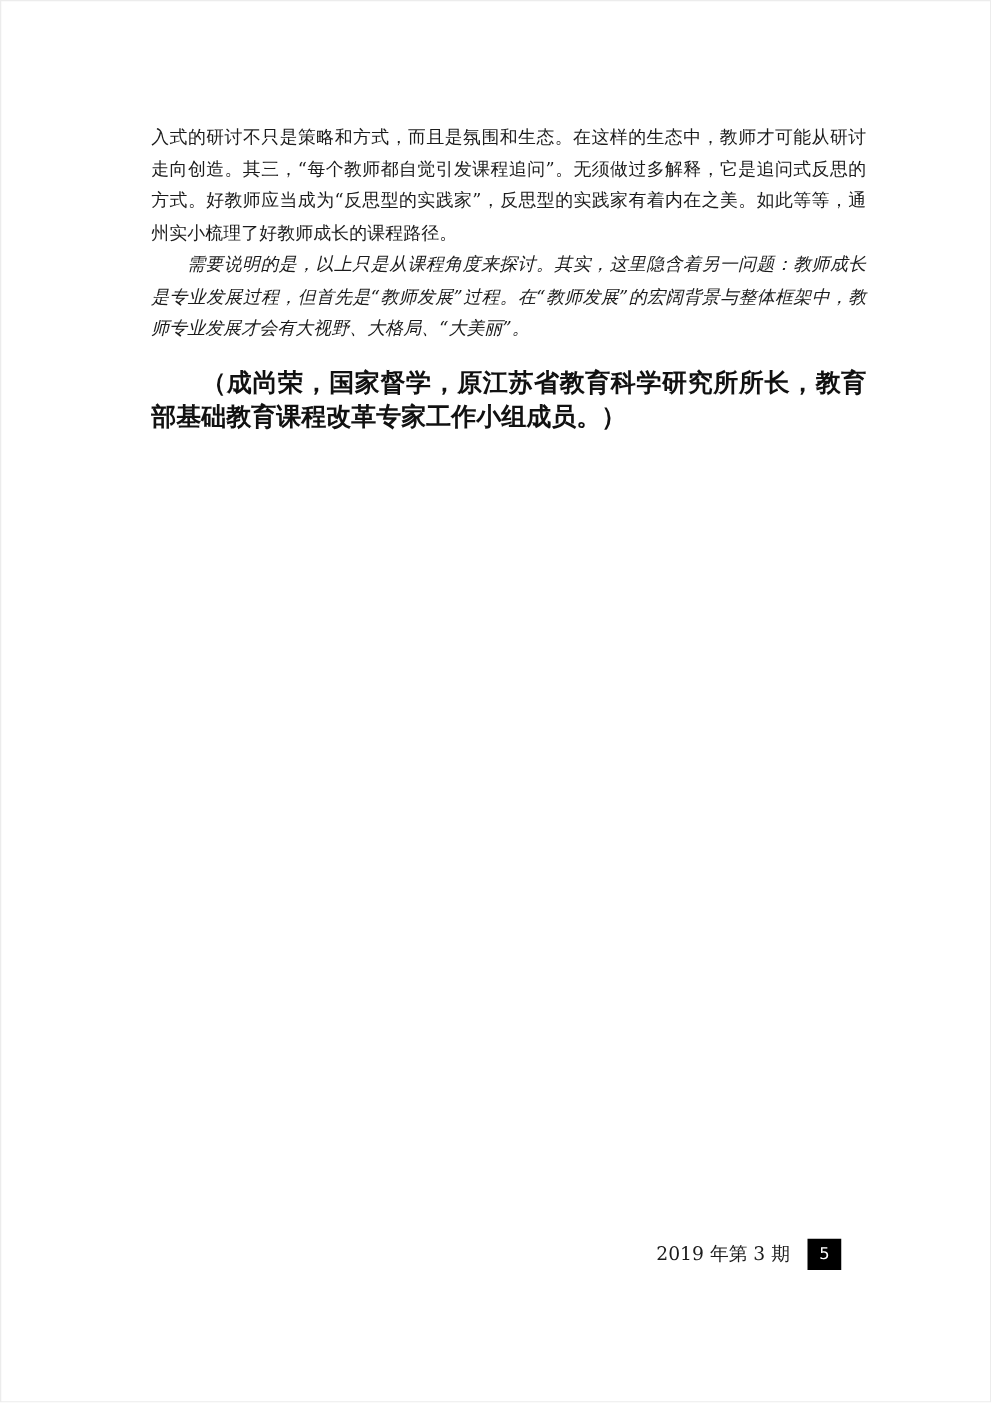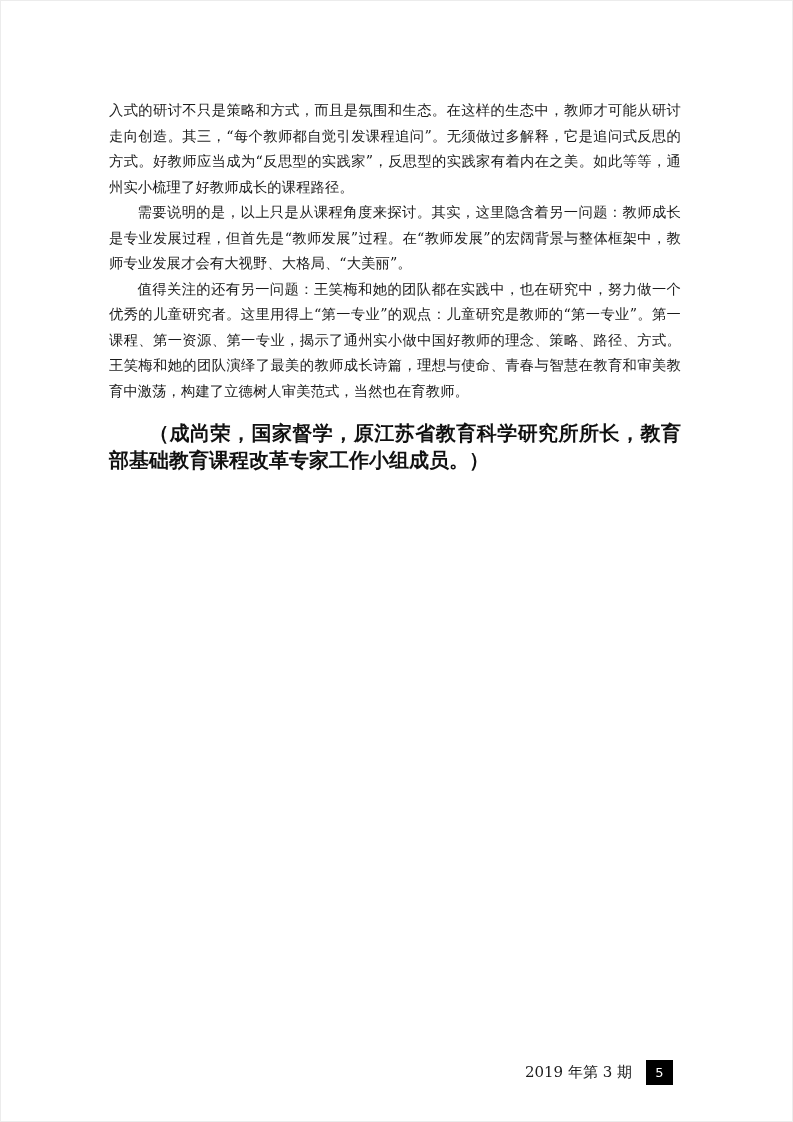--- a/index.html
+++ b/index.html
@@ -13,51 +13,52 @@
     height: 1122px;
     background: #ffffff;
     box-sizing: border-box;
     border: 1px solid #ececec;
     overflow: hidden;
     font-family: "DejaVu Serif", "Liberation Serif", serif;
     color: #1b1b1b;
   }
   .content {
     position: absolute;
-    left: 108px;
+    left: 120px;
     top: 97px;
     width: 572px;
   }
   .content p.body-par {
     margin: 0;
     font-size: 14.3px;
     line-height: 25.5px;
     text-align: justify;
     text-justify: inter-ideograph;
     word-break: break-all;
     letter-spacing: 0.1px;
   }
   .content p.indent {
     text-indent: 2em;
+    font-style: italic;
   }
   .attribution {
     margin: 16px 0 0 0;
     font-family: "DejaVu Sans", "Liberation Sans", sans-serif;
     font-weight: bold;
     font-size: 20px;
     line-height: 27px;
     text-align: justify;
     text-justify: inter-ideograph;
     word-break: break-all;
     text-indent: 2em;
     color: #111111;
   }
   .footer {
     position: absolute;
-    top: 1059px;
+    top: 990px;
     right: 119px;
     display: flex;
     align-items: center;
     gap: 14px;
   }
   .issue-label {
     font-size: 15px;
     color: #1b1b1b;
     white-space: nowrap;
   }
@@ -74,21 +75,20 @@
   }
 </style>
 </head>
 <body>
 
 <div class="page">
 
   <div class="content">
     <p class="body-par">入式的研讨不只是策略和方式，而且是氛围和生态。在这样的生态中，教师才可能从研讨走向创造。其三，“每个教师都自觉引发课程追问”。无须做过多解释，它是追问式反思的方式。好教师应当成为“反思型的实践家”，反思型的实践家有着内在之美。如此等等，通州实小梳理了好教师成长的课程路径。</p>
     <p class="body-par indent">需要说明的是，以上只是从课程角度来探讨。其实，这里隐含着另一问题：教师成长是专业发展过程，但首先是“教师发展”过程。在“教师发展”的宏阔背景与整体框架中，教师专业发展才会有大视野、大格局、“大美丽”。</p>
-    <p class="body-par indent">值得关注的还有另一问题：王笑梅和她的团队都在实践中，也在研究中，努力做一个优秀的儿童研究者。这里用得上“第一专业”的观点：儿童研究是教师的“第一专业”。第一课程、第一资源、第一专业，揭示了通州实小做中国好教师的理念、策略、路径、方式。王笑梅和她的团队演绎了最美的教师成长诗篇，理想与使命、青春与智慧在教育和审美教育中激荡，构建了立德树人审美范式，当然也在育教师。</p>
     <p class="attribution">（成尚荣，国家督学，原江苏省教育科学研究所所长，教育部基础教育课程改革专家工作小组成员。）</p>
   </div>
 
   <div class="footer">
     <span class="issue-label">2019 年第 3 期</span>
     <span class="page-number">5</span>
   </div>
 
 </div>
 

